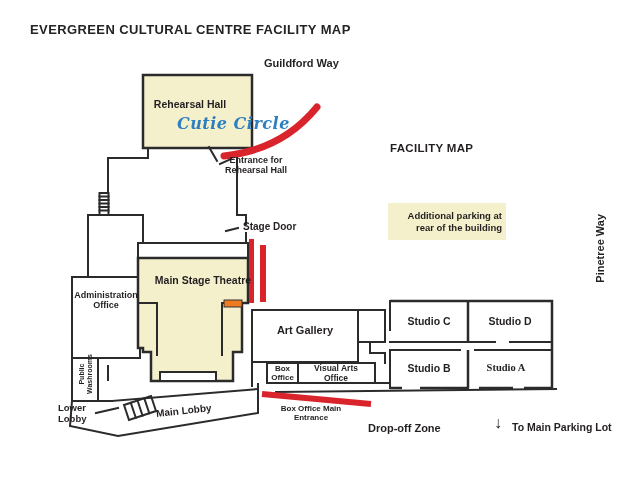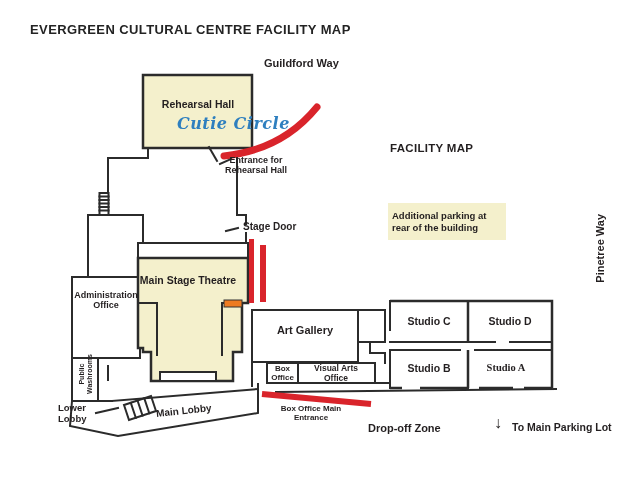--- a/index.html
+++ b/index.html
@@ -31,21 +31,21 @@
   .legend .l1{position:absolute;left:96px;top:34px;font-size:9px;white-space:nowrap;}
   .legend .l2{position:absolute;left:96px;top:53px;font-size:9px;white-space:nowrap;}
   .logo{
     position:absolute;left:143px;top:114px;width:109px;text-align:center;
     font-family:"DejaVu Serif",serif;font-style:italic;font-weight:bold;
     font-size:16px;color:var(--logo-blue,#2e7fbf);letter-spacing:.5px;white-space:nowrap;padding-left:34px;
   }
   .parknote{
     position:absolute;left:388px;top:203px;width:118px;height:37px;
     background:var(--meeting,#f4f0cc);display:flex;align-items:center;justify-content:center;
-    font-size:9.5px;font-weight:bold;text-align:left;line-height:1.25;padding:0 4px;box-sizing:border-box;
+    font-size:9.5px;font-weight:bold;text-align:right;line-height:1.25;padding:0 4px;box-sizing:border-box;
   }
   .rot270{transform:rotate(-90deg);}
   .arrow{position:absolute;left:494px;top:414px;font-size:16px;font-weight:bold;}
 </style>
 </head>
 <body>
 
 <div class="stage">
 
   <div class="title">EVERGREEN CULTURAL CENTRE FACILITY MAP</div>
@@ -117,25 +117,25 @@
       <rect x="260" y="245" width="6" height="57" class="rampfill"></rect>
     </g>
 
     <path d="M262,394 L371,404" class="ramp" stroke-width="6"></path>
   </svg>
 
   <div class="lbl nw" style="left:264px;top:57px;font-size:11px;">Guildford Way</div>
   <div class="lbl ctr rot270" style="left:555px;top:242px;width:90px;font-size:11px;">Pinetree Way</div>
   <div class="lbl nw" style="left:390px;top:142px;font-size:11.5px;letter-spacing:.3px;">FACILITY MAP</div>
 
-  <div class="lbl ctr" style="left:143px;top:98px;width:94px;font-size:10.5px;margin-left:8px;">Rehearsal Hall</div>
+  <div class="lbl ctr" style="left:143px;top:98px;width:94px;font-size:10.5px;">Rehearsal Hall</div>
   <div class="logo">Cutie Circle</div>
   <div class="lbl ctr" style="left:222px;top:155px;width:68px;font-size:9px;">Entrance for Rehearsal Hall</div>
   <div class="lbl nw" style="left:243px;top:221px;font-size:10px;">Stage Door</div>
-  <div class="lbl ctr nw" style="left:124px;top:274px;width:128px;font-size:10.5px;">Main Stage Theatre</div>
+  <div class="lbl ctr nw" style="left:139px;top:274px;width:128px;font-size:10.5px;">Main Stage Theatre</div>
   <div class="lbl ctr" style="left:70px;top:290px;width:72px;font-size:9px;">Administration Office</div>
   <div class="lbl ctr nw" style="left:252px;top:324px;width:106px;font-size:11px;">Art Gallery</div>
   <div class="lbl ctr nw" style="left:392px;top:315px;width:74px;font-size:10.5px;">Studio C</div>
   <div class="lbl ctr nw" style="left:468px;top:315px;width:84px;font-size:10.5px;">Studio D</div>
   <div class="lbl ctr nw" style="left:392px;top:362px;width:74px;font-size:10.5px;">Studio B</div>
   <div class="lbl ctr nw" style="left:468px;top:362px;width:76px;font-size:10.5px;font-family:Liberation Serif, serif;">Studio A</div>
   <div class="lbl ctr" style="left:267px;top:364px;width:31px;font-size:8px;">Box Office</div>
   <div class="lbl ctr" style="left:306px;top:364px;width:60px;font-size:8.5px;">Visual Arts Office</div>
   <div class="lbl ctr rot270" style="left:65px;top:366px;width:42px;font-size:7px;">Public Washrooms</div>
   <div class="lbl" style="left:58px;top:403px;width:40px;font-size:9.5px;">Lower Lobby</div>

